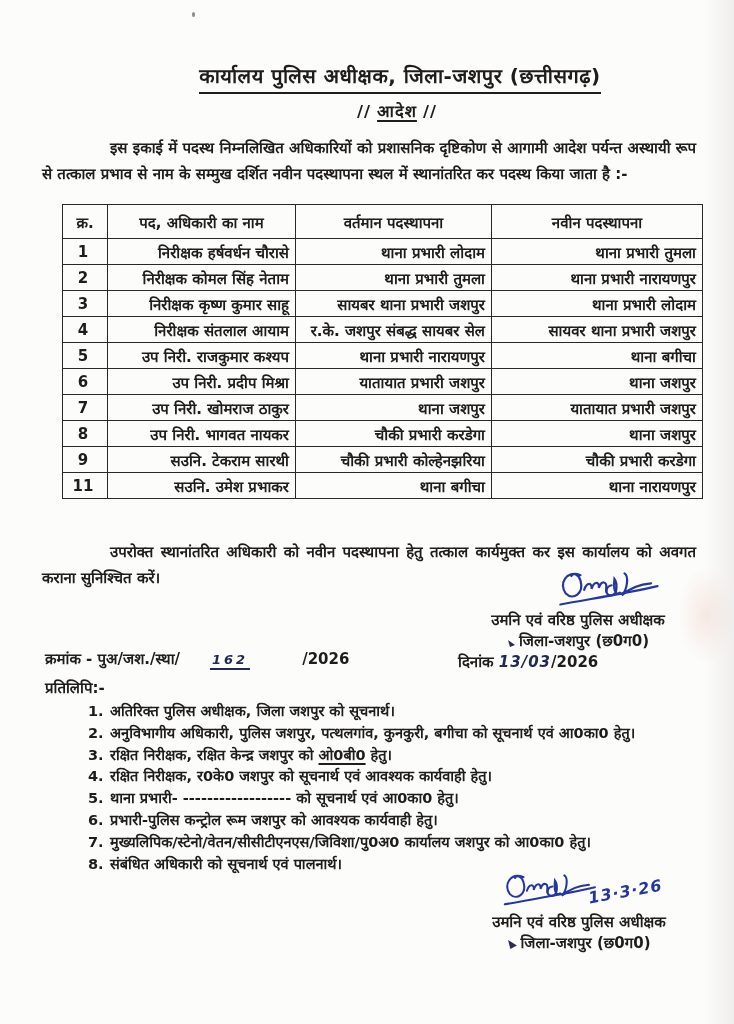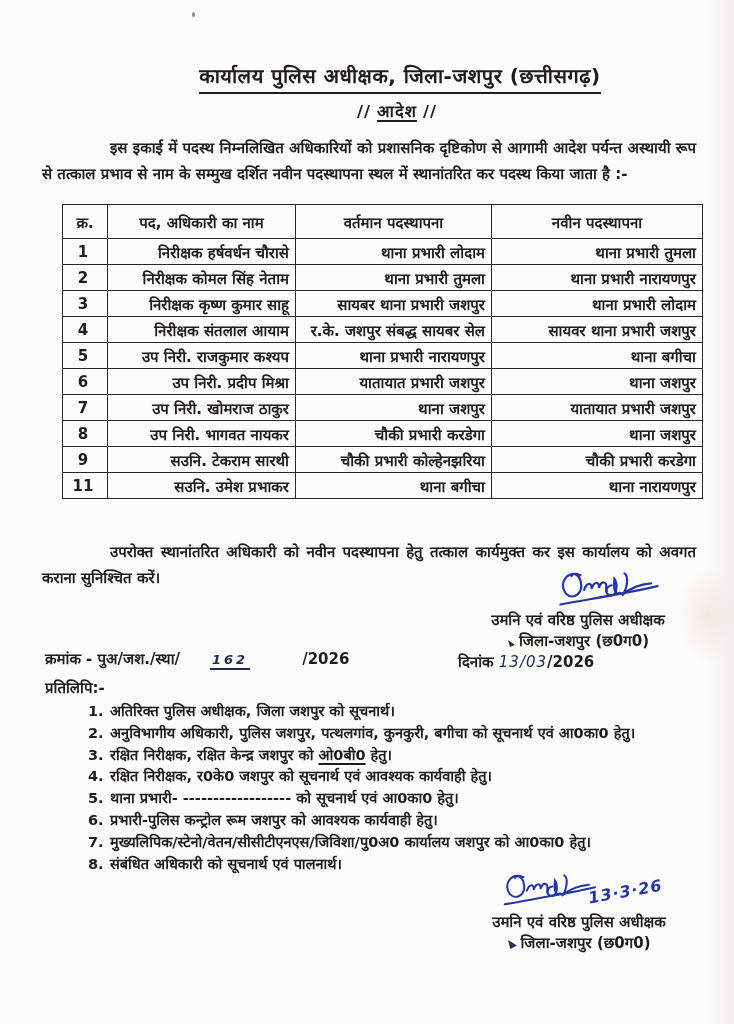--- a/index.html
+++ b/index.html
@@ -65,21 +65,21 @@
   .scribble{display:block;margin:0 auto;}
   .sig-top .scribble{margin-left:120px;}
   .sig-bottom .scrib-wrap{position:relative;height:44px;}
   .sig-bottom .scribble{position:absolute;left:60px;top:0;}
   .hand-note{
     position:absolute;left:150px;top:14px;color:var(--pen);
     font-size:16px;font-style:italic;font-weight:bold;
     transform:rotate(-10deg);letter-spacing:1px;white-space:nowrap;
   }
   .date-line{text-align:left;padding-left:26px;}
-  .hand{color:#222a52;font-style:italic;font-weight:normal;letter-spacing:1px;}
+  .hand{color:#222a52;font-style:italic;font-weight:bold;letter-spacing:1px;}
   .arrow-mark{display:inline-block;margin-right:2px;vertical-align:-2px;}
 
   .ref-block{position:absolute;left:45px;top:648px;font-size:15px;font-weight:600;}
   .ref-line1{white-space:nowrap;}
   .ref-num{
     color:#222a52;font-size:13px;font-style:italic;font-weight:bold;
     letter-spacing:3px;margin:0 52px 0 30px;
     border-bottom:2px solid #222a52;padding:0 2px 1px 2px;display:inline-block;
   }
   .ref-line2{margin-top:7px;font-weight:bold;}

